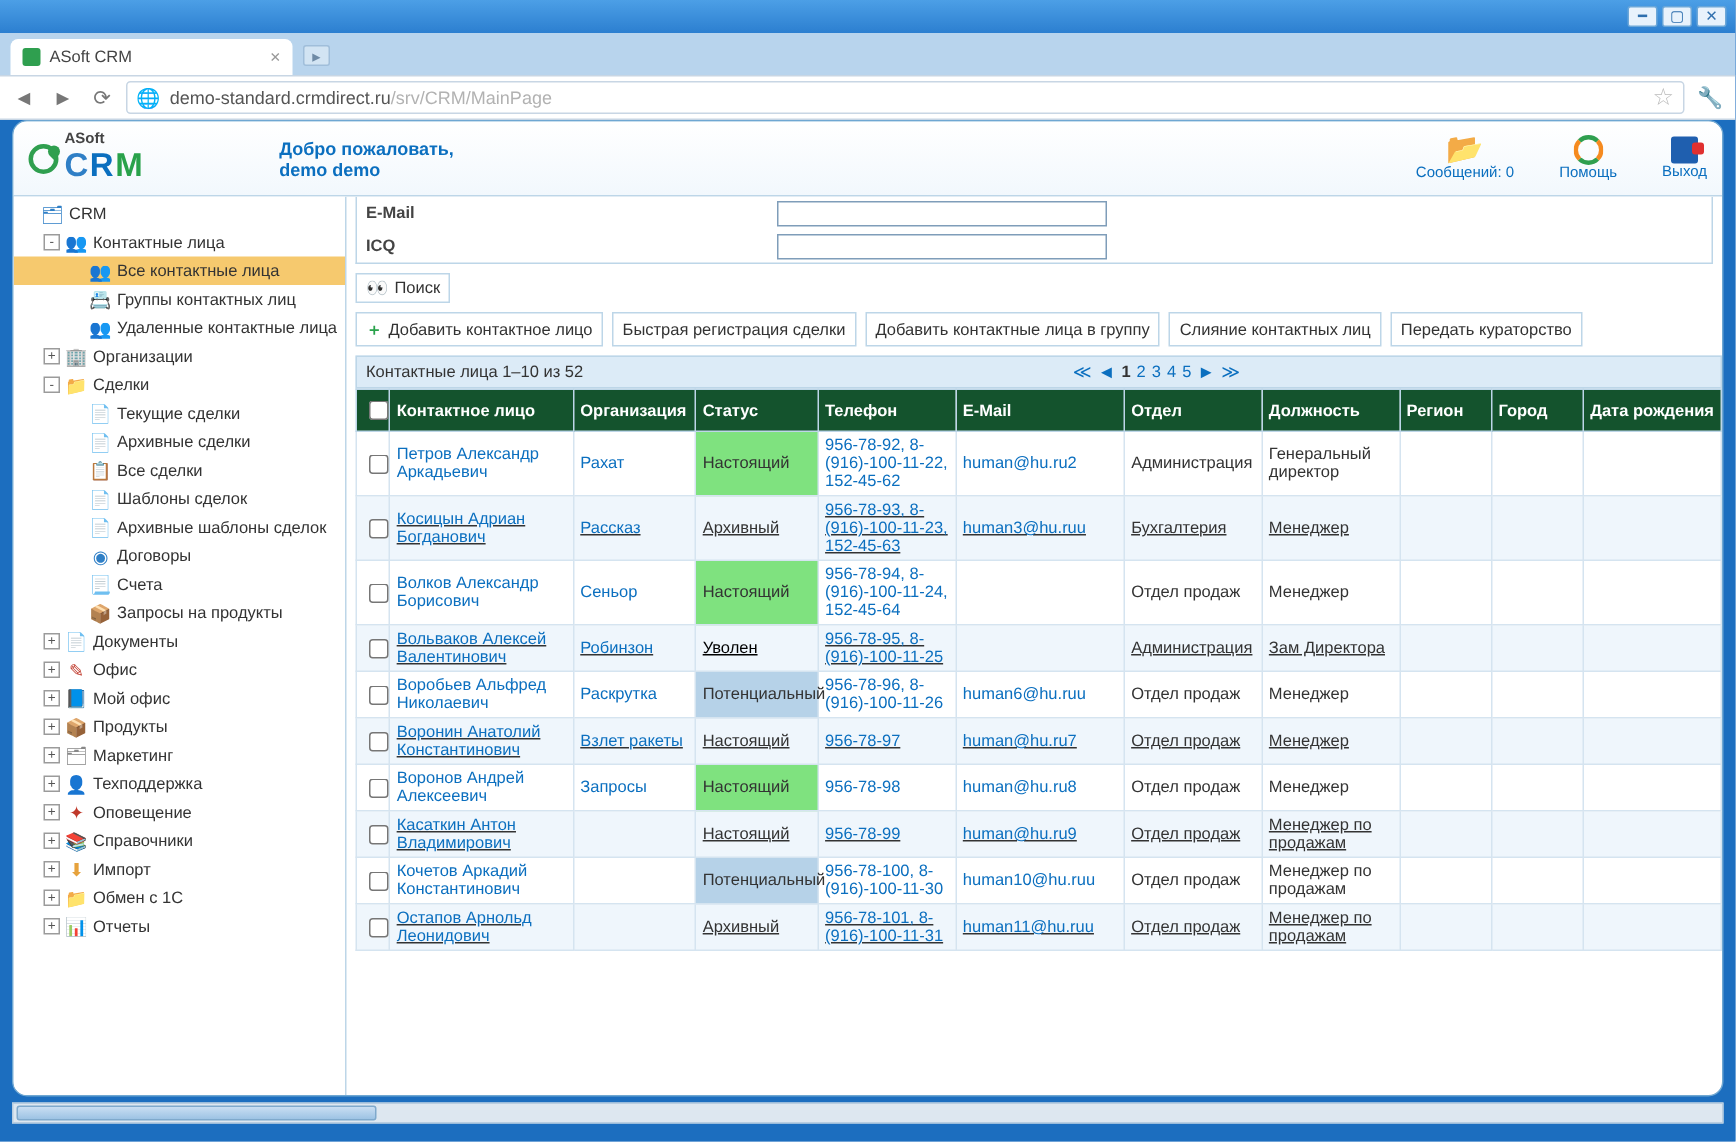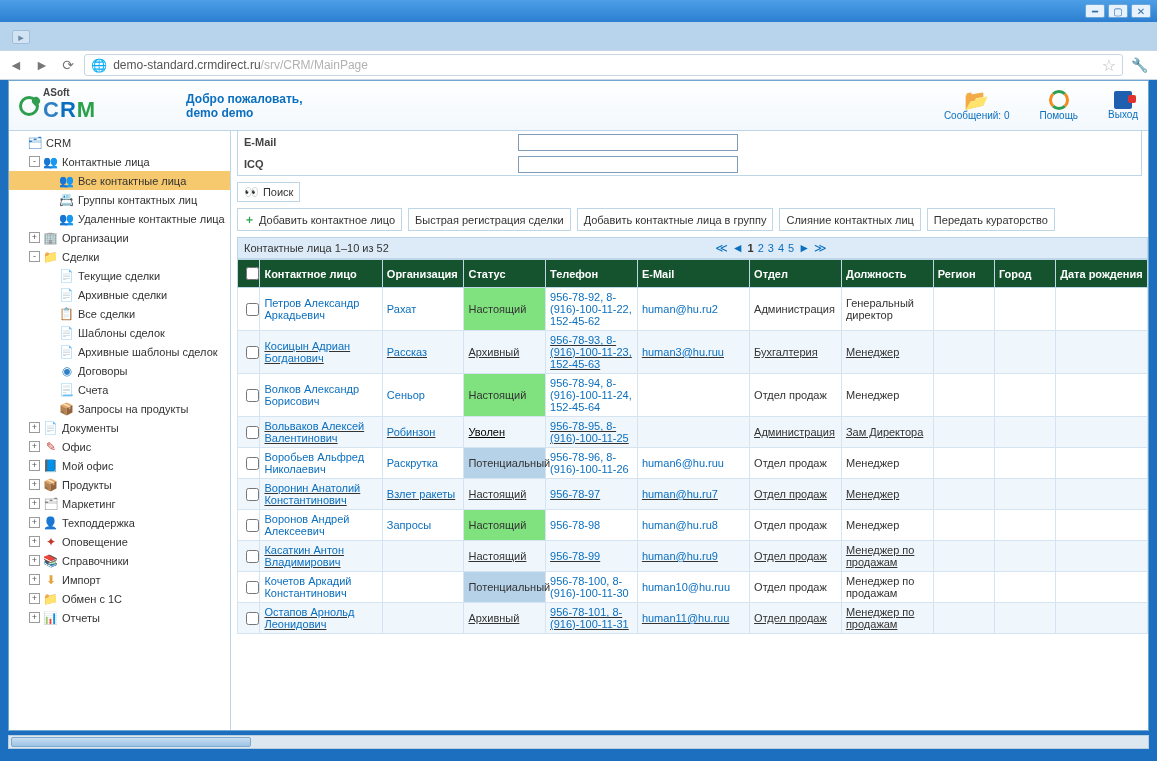--- a/index.html
+++ b/index.html
@@ -21,21 +21,21 @@
   
   .addrbar { height:30px; background:#fff; border-top:1px solid #C8D6E4; border-bottom:1px solid #C8D6E4; display:flex; align-items:center; padding:0 6px; gap:6px; }
   .navbtn { width:20px; height:18px; display:flex; align-items:center; justify-content:center; color:#777; font-size:14px; }
   .url { flex:1; height:22px; border:1px solid #C8D6E4; border-radius:3px; display:flex; align-items:center; padding:0 6px; color:#555; font-size:12px; }
   .url .globe { color:#666; margin-right:6px; font-size:13px; }
   .url .secondary { color:#B2B2B2; }
   .star { color:#BBB; font-size:16px; margin-left:4px; }
   .wrench { color:#888; font-size:14px; width:22px; text-align:center; }
 
   
-  .appshell { position:absolute; top:80px; left:8px; right:8px; bottom:30px; background:#fff; border:1px solid #6FA7D2; border-radius:0; display:flex; flex-direction:column; overflow:hidden; }
+  .appshell { position:absolute; top:80px; left:8px; right:8px; bottom:30px; background:#fff; border:1px solid #6FA7D2; border-radius:10px; display:flex; flex-direction:column; overflow:hidden; }
 
   .appheader { height:50px; border-bottom:1px solid #BDD6E8; display:flex; align-items:center; padding:0 10px; background:linear-gradient(#fff,#F2F8FD); }
   .logo { display:flex; align-items:center; font-weight:bold; }
   .logo .mark { width:20px; height:20px; border:3px solid #2F9F4F; border-radius:50%; position:relative; margin-right:4px; }
   .logo .mark::after { content:""; position:absolute; width:8px; height:8px; background:#2F9F4F; border-radius:50% 50% 50% 0; transform:rotate(-45deg); top:-2px; right:-4px; }
   .logo .asoft { font-size:10px; color:#444; line-height:8px; }
   .logo .crm { font-size:22px; letter-spacing:1px; }
   .logo .c { color:#2F7FC6; } .logo .r { color:#0B6FBF; } .logo .m { color:#29A24B; }
   .welcome { margin-left:90px; color:#0B6FBF; font-weight:bold; font-size:12px; line-height:14px; }
   .topicons { margin-left:auto; display:flex; gap:30px; align-items:center; }
@@ -101,20 +101,25 @@
 <body>
 
 <div class="window">
   <div class="titlebar">
     <div class="titlebtn">━</div>
     <div class="titlebtn">▢</div>
     <div class="titlebtn">✕</div>
   </div>
 
   <div class="tabstrip">
+    <div class="tab">
+      <span class="favicon"></span>
+      <span>ASoft CRM</span>
+      <span class="close">×</span>
+    </div>
     <div class="newtab">▸</div>
   </div>
 
   <div class="addrbar">
     <div class="navbtn">◄</div>
     <div class="navbtn">►</div>
     <div class="navbtn">⟳</div>
     <div class="url">
       <span class="globe">🌐</span>
       <span>demo-standard.crmdirect.ru</span>

